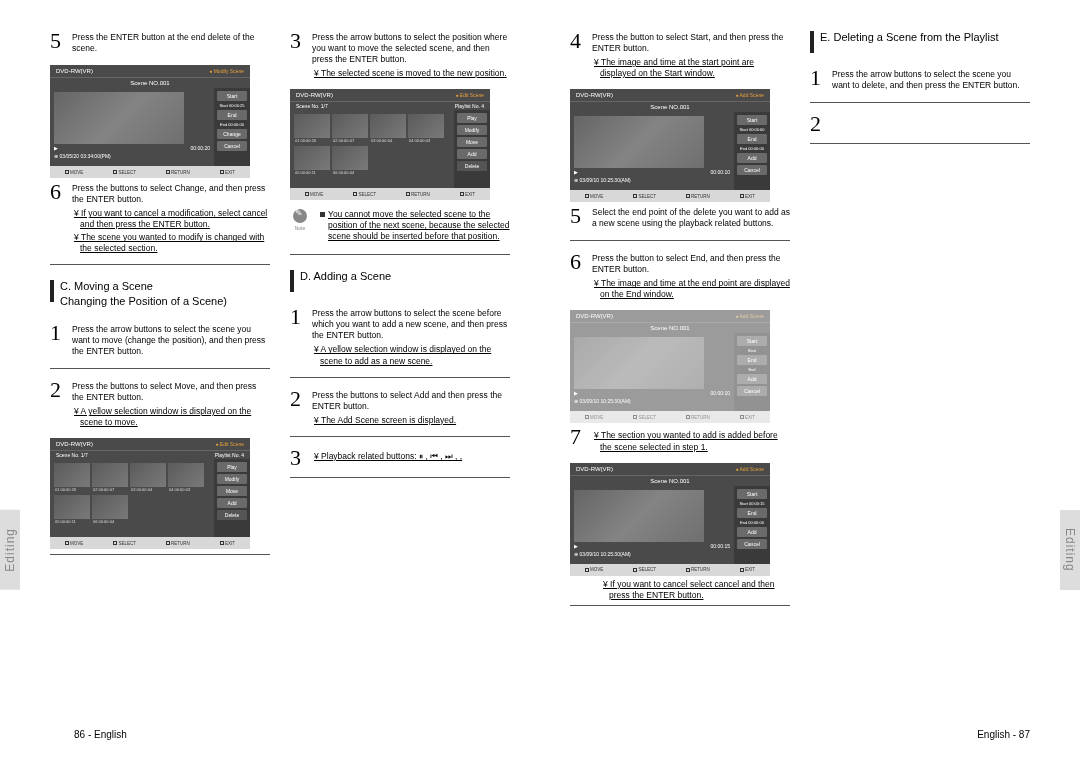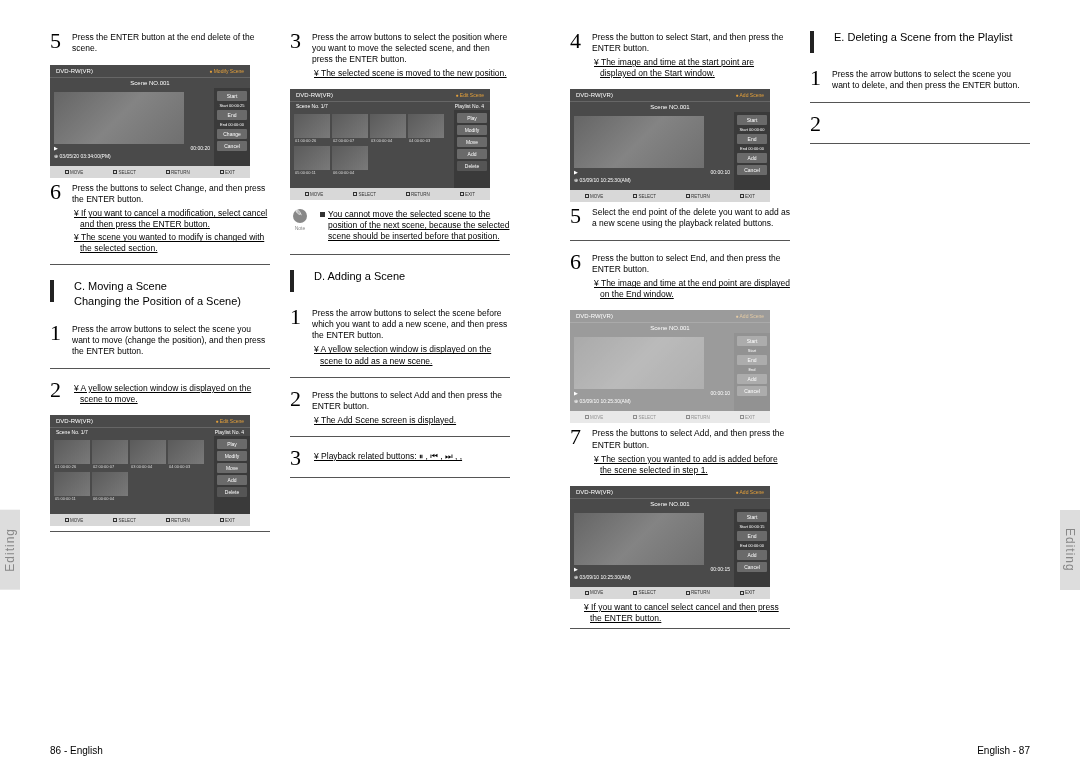--- a/index.html
+++ b/index.html
@@ -56,21 +56,21 @@
   .hr-thin {
     border: none;
     border-top: 0.5px solid #555;
     margin: 4px 0 10px 0;
   }
   .section-head {
     font-size: 11px;
     margin: 14px 0 14px 0;
     display: flex;
     align-items: flex-start;
-    gap: 20px;
+    gap: 6px;
     line-height: 1.3;
   }
   .section-bar {
     width: 4px;
     height: 22px;
     background: #222;
     flex-shrink: 0;
     margin-top: 1px;
   }
   
@@ -176,22 +176,23 @@
     writing-mode: vertical-rl;
     transform: rotate(180deg);
     font-size: 12px;
     padding: 18px 3px;
     letter-spacing: 1px;
   }
   .sidetab-left { left: 0; top: 510px; }
   .sidetab-right { right: 0; top: 510px; transform: none; writing-mode: vertical-rl; }
   .footer {
     position: absolute;
-    bottom: 6px;
+    bottom: 22px;
     font-size: 10px;
+    margin-left: 24px;
   }
   .footer-left { left: 50px; }
   .footer-right { right: 50px; }
   .st-row { display:flex; justify-content: space-between; font-size: 5px; padding: 1px 0; }
   .dim-screen { opacity: 0.55; filter: grayscale(30%);}
 </style>
 </head>
 <body>
 
 <div class="spread">
@@ -272,20 +273,21 @@
         <div class="step">
           <div class="step-num">1</div>
           <div class="step-body">
               <div class="step-text">Press the arrow buttons to select the scene you want to move (change the position), and then press the ENTER button.</div>
             </div>
         </div>
         <hr class="hr-thin">
         <div class="step">
           <div class="step-num">2</div>
           <div class="step-body">
+            <div class="step-text">Press the         buttons to select Move, and then press the ENTER button.</div>
             <div class="sub-bullet">¥ A yellow selection window is displayed on the scene to move.</div>
           </div>
         </div>
 
         <div class="screen">
           <div class="screen-top">
             <span>DVD-RW(VR)</span>
             <span class="orange">● <span>Edit Scene</span></span>
           </div>
           <div style="display:flex;justify-content:space-between;padding:1px 6px;font-size:5px;">
@@ -586,21 +588,20 @@
             <span>
                 <i class="icon-sq"></i> 
                 <span>EXIT</span>
               </span>
           </div>
         </div>
 
         <div class="step">
           <div class="step-num">7</div>
           <div class="step-body">
-            <div class="step-text">Press the         buttons to select Add, and then press the ENTER button.</div>
             <div class="sub-bullet">¥ The section you wanted to add is added before the scene selected in step 1.</div>
           </div>
         </div>
 
         <div class="screen">
           <div class="screen-top">
               <span>DVD-RW(VR)</span>
               <span class="orange">● <span>Add Scene</span></span>
             </div>
           <div style="text-align:center;font-size:6px;padding:2px;">Scene NO.001</div>
@@ -636,21 +637,21 @@
             <span>
                 <i class="icon-sq"></i> 
                 <span>RETURN</span>
               </span>
             <span>
                 <i class="icon-sq"></i> 
                 <span>EXIT</span>
               </span>
           </div>
         </div>
-        <div class="sub-bullet" style="margin-left:12px">¥ If you want to cancel select cancel and then press the ENTER button.</div>
+        <div class="sub-bullet" style="margin-left:31px">¥ If you want to cancel select cancel and then press the ENTER button.</div>
         <hr class="hr-thin">
       </div>
 
       <div class="col">
         <div class="section-head" style="margin-top:0">
           <div class="section-bar"></div>
           <div>E. Deleting a Scene from the Playlist</div>
         </div>
         <div class="step">
           <div class="step-num">1</div>

